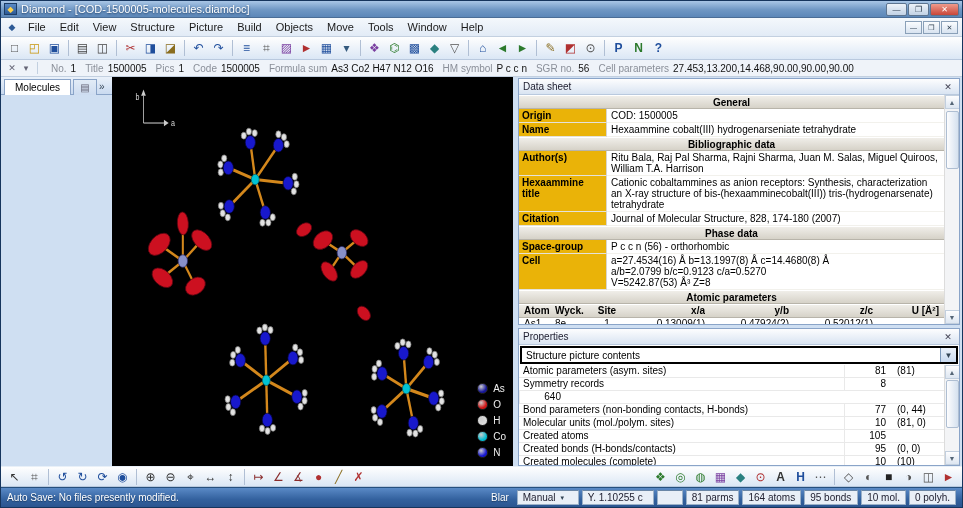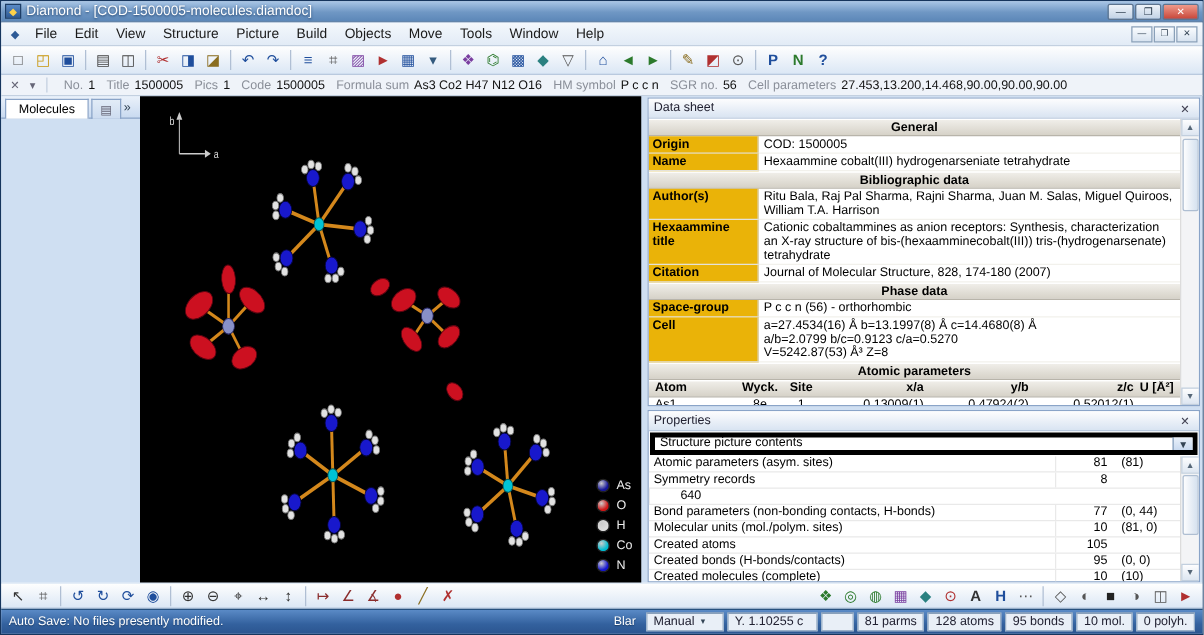--- a/index.html
+++ b/index.html
@@ -98,29 +98,29 @@
   .ds-row { display: flex; }
   .ds-label { width: 88px; flex: 0 0 88px; background: #eab308; border-right: 1px solid #d8d5cc;
               border-bottom: 1px solid #e4e2da; font-weight: bold; padding: 1px 3px; }
   .ds-value { flex: 1; padding: 1px 4px; white-space: pre-line; border-bottom: 1px solid #f2f1ec; }
 
   .at-row { display: flex; height: 13px; line-height: 12px; }
   .at-row.at-head { height: 14px; font-weight: bold; background: linear-gradient(#f0eee9,#d6d2c8);
                     border-top: 1px solid #fff; border-bottom: 1px solid #b8b4aa; }
   .at-c { white-space: nowrap; overflow: hidden; }
   .at-c0 { width: 36px; padding-left: 5px; }
-  .at-c1 { width: 38px; text-align: center; margin-left: 34px; }
+  .at-c1 { width: 38px; text-align: left; }
   .at-c2 { width: 28px; text-align: center; }
   .at-c3 { width: 84px; text-align: right; }
   .at-c4 { width: 84px; text-align: right; }
   .at-c5 { width: 84px; text-align: right; }
   .at-c6 { flex: 1; text-align: right; padding-right: 5px; }
 
-  .prop-dropdown { height: 18px; flex: 0 0 18px; margin: 1px; border: 4px solid #000000;
-                   display: flex; align-items: flex-end; font-size: 10px; background: #fff; }
+  .prop-dropdown { height: 18px; flex: 0 0 18px; margin: 1px; border: 2px solid #000000;
+                   display: flex; align-items: center; font-size: 10px; background: #fff; }
   .pd-text { padding-left: 4px; flex: 1; }
   .pd-arrow { width: 16px; height: 100%; display: flex; align-items: center; justify-content: center;
               font-size: 8px; color: #345; background: linear-gradient(#eaf1fa,#c9daf0);
               border-left: 1px solid #7a96b8; }
 
   .prop-body { flex: 1; min-height: 0; display: flex; overflow: hidden; }
   .prop-rows { flex: 1; min-width: 0; overflow: hidden; }
   .prop-row { display: flex; height: 13px; line-height: 12px; font-size: 10px; border-bottom: 1px solid #e9e9e9; }
   .pr-label { flex: 1; padding-left: 4px; white-space: nowrap; overflow: hidden; }
   .pr-v1 { width: 44px; flex: 0 0 44px; text-align: right; border-left: 1px solid #e9e9e9; padding-right: 2px; }
@@ -583,20 +583,20 @@
 
   <div class="statusbar">
     <span class="status-left">Auto Save: No files presently modified.</span>
     <span class="status-spring"></span>
     <span id="status-segs" style="display:flex;align-items:center;gap:3px;">
         <span class="seg plain">Blar</span>
         <span class="seg" style="min-width: 62px;">Manual<span class="seg-arrow">▾</span></span>
         <span class="seg" style="min-width: 72px;">Y. 1.10255 c</span>
         <span class="seg" style="min-width: 26px;"></span>
         <span class="seg" style="min-width: 52px;">81 parms</span>
-        <span class="seg" style="min-width: 58px;">128 atoms</span>
+        <span class="seg" style="min-width: 58px;">164 atoms</span>
         <span class="seg" style="min-width: 54px;">95 bonds</span>
         <span class="seg" style="min-width: 44px;">10 mol.</span>
         <span class="seg" style="min-width: 46px;">0 polyh.</span>
       </span>
   </div>
 
 </div>
 
 </body></html>

